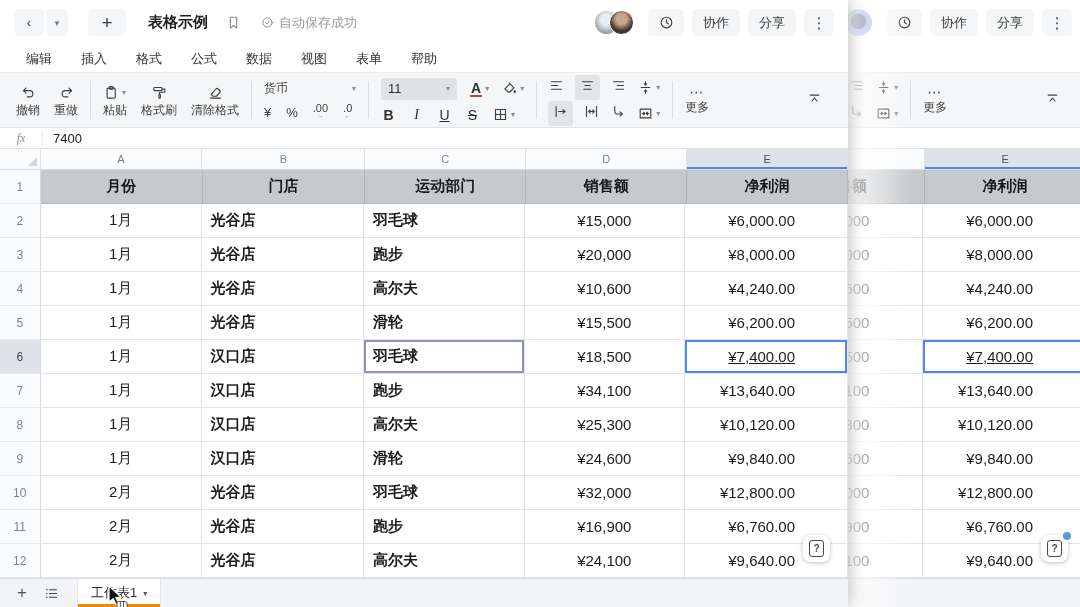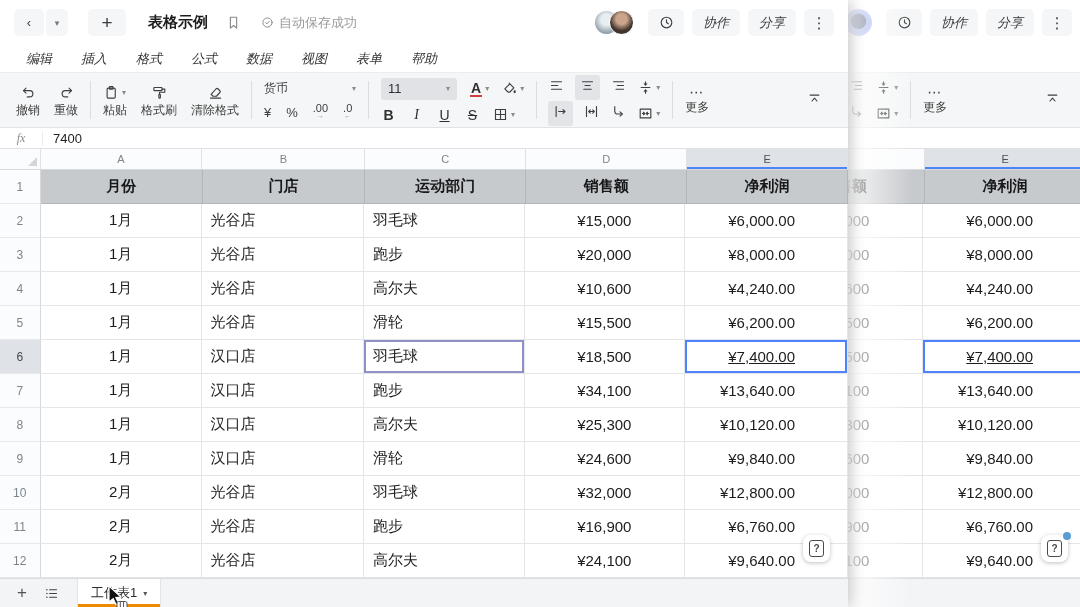--- a/index.html
+++ b/index.html
@@ -34,27 +34,27 @@
   .autosave{display:flex;align-items:center;gap:5px;color:#9b9b9b;font-size:13px;margin-left:12px;}
   .tb-spacer{flex:1;}
   .avatars{display:flex;align-items:center;margin-right:6px;}
   .av{width:23px;height:23px;border-radius:50%;}
   .avatar-a1{background:radial-gradient(circle at 50% 38%,#e8eef2 30%,#97a4ad 70%);}
   .avatar-a2{background:radial-gradient(circle at 50% 35%,#caa58c 28%,#43352d 62%);
              margin-left:-9px;border:1.5px solid #fff;}
   .win-b .avatar-a1{background:radial-gradient(circle at 50% 45%,#39466e 42%,#8ba0ea 48%);
                     border:2px solid #96abf3;}
   .pill.iconbtn{width:36px;}
-  .pill.textbtn{padding:0 11px;font-style:italic;}
+  .pill.textbtn{padding:0 11px;}
   .kebab{font-size:15px;letter-spacing:0;color:#3c3c3c;}
 
   
   .menubar{height:27px;display:flex;align-items:center;gap:29px;padding:0 26px;
            background:#fff;border-bottom:1px solid #ededee;font-size:13px;color:#333;}
-  .menubar span{cursor:default;font-style:italic;}
+  .menubar span{cursor:default;}
 
   
   .toolbar{height:54px;background:#f5f6f7;border-bottom:1px solid #e2e3e5;
            display:flex;align-items:center;padding:0 16px;}
   .tgroup{display:flex;align-items:center;gap:14px;}
   .tdiv{width:1px;height:38px;background:#dcdde0;margin:0 12px;}
   .tbtn{display:flex;flex-direction:column;align-items:center;gap:4px;font-size:12px;
         color:#3d3d3d;cursor:default;}
   .tbtn .lab{line-height:12px;white-space:nowrap;}
   .caret{font-size:8px;color:#8a8a8a;}
@@ -97,21 +97,21 @@
   .ch.sel{background:#dfe3e7;box-shadow:inset 0 -2px 0 var(--accent);color:#4a4f54;}
   .c0{width:171px}.c1{width:172px}.c2{width:170px}.c3{width:170px}.c4{width:170px}
   .row{display:flex;height:34px;}
   .rowno{width:42px;display:flex;align-items:center;justify-content:center;font-size:12px;
          color:#7d858c;background:#fbfcfd;border-right:1px solid #d7dadd;
          border-bottom:1px solid #e6e8ea;}
   .rowno.hl{background:#dfe3e7;color:#45494e;}
   .cell{display:flex;align-items:center;font-size:15px;color:#1c1c1e;background:#fff;
         border-right:1px solid #e3e5e8;border-bottom:1px solid #e3e5e8;box-sizing:border-box;}
   .cell.a0{justify-content:center;}
-  .cell.a1,.cell.a2{padding-left:9px;}
+  .cell.a1,.cell.a2{padding-left:9px;font-weight:bold;}
   .cell.a3{justify-content:center;}
   .cell.a4{justify-content:flex-end;padding-right:52px;}
   .row.hdr .cell{background:#c7cacd;font-weight:700;color:#17181a;
                  border-right:1px solid #b3b6b9;border-bottom:1px solid #b3b6b9;
                  justify-content:center;padding:0;}
   .cell.sel-active{box-shadow:inset 0 0 0 2px var(--accent);z-index:2;text-decoration:underline;}
   .cell.sel-collab{box-shadow:inset 0 0 0 2px var(--collab);z-index:2;}
 
   
   .help-badge{position:absolute;left:803px;top:535px;width:27px;height:27px;background:#fff;

